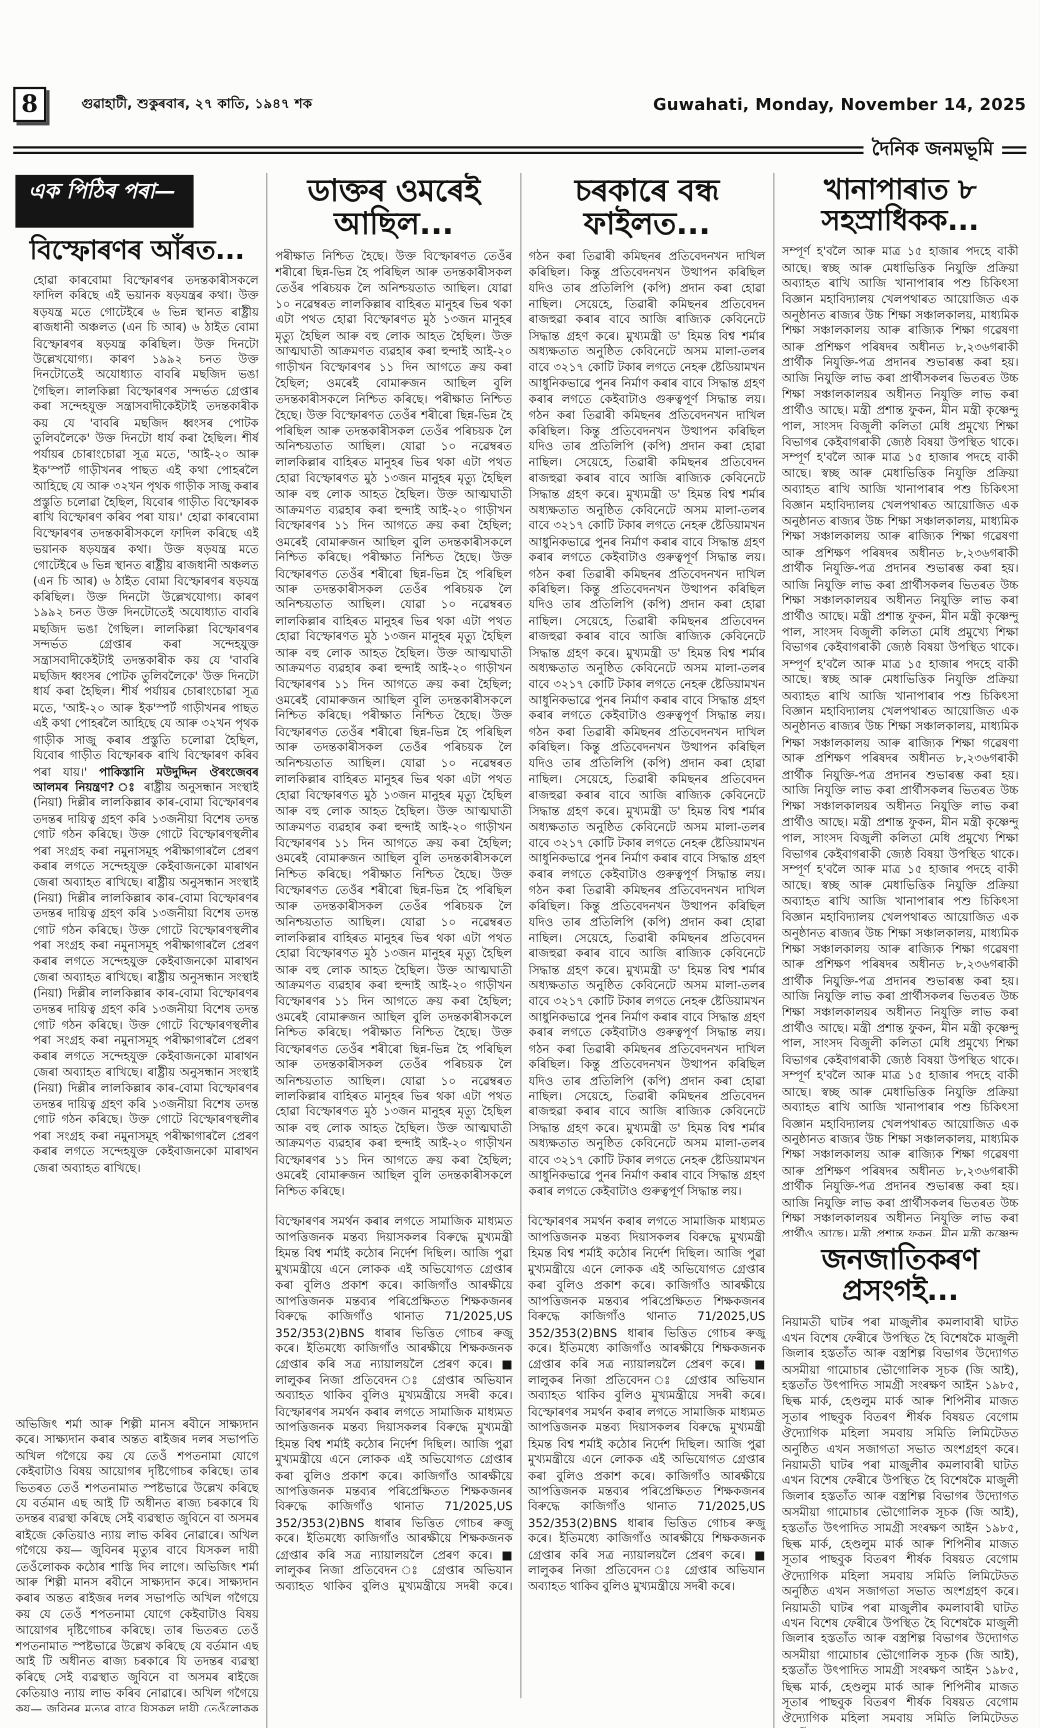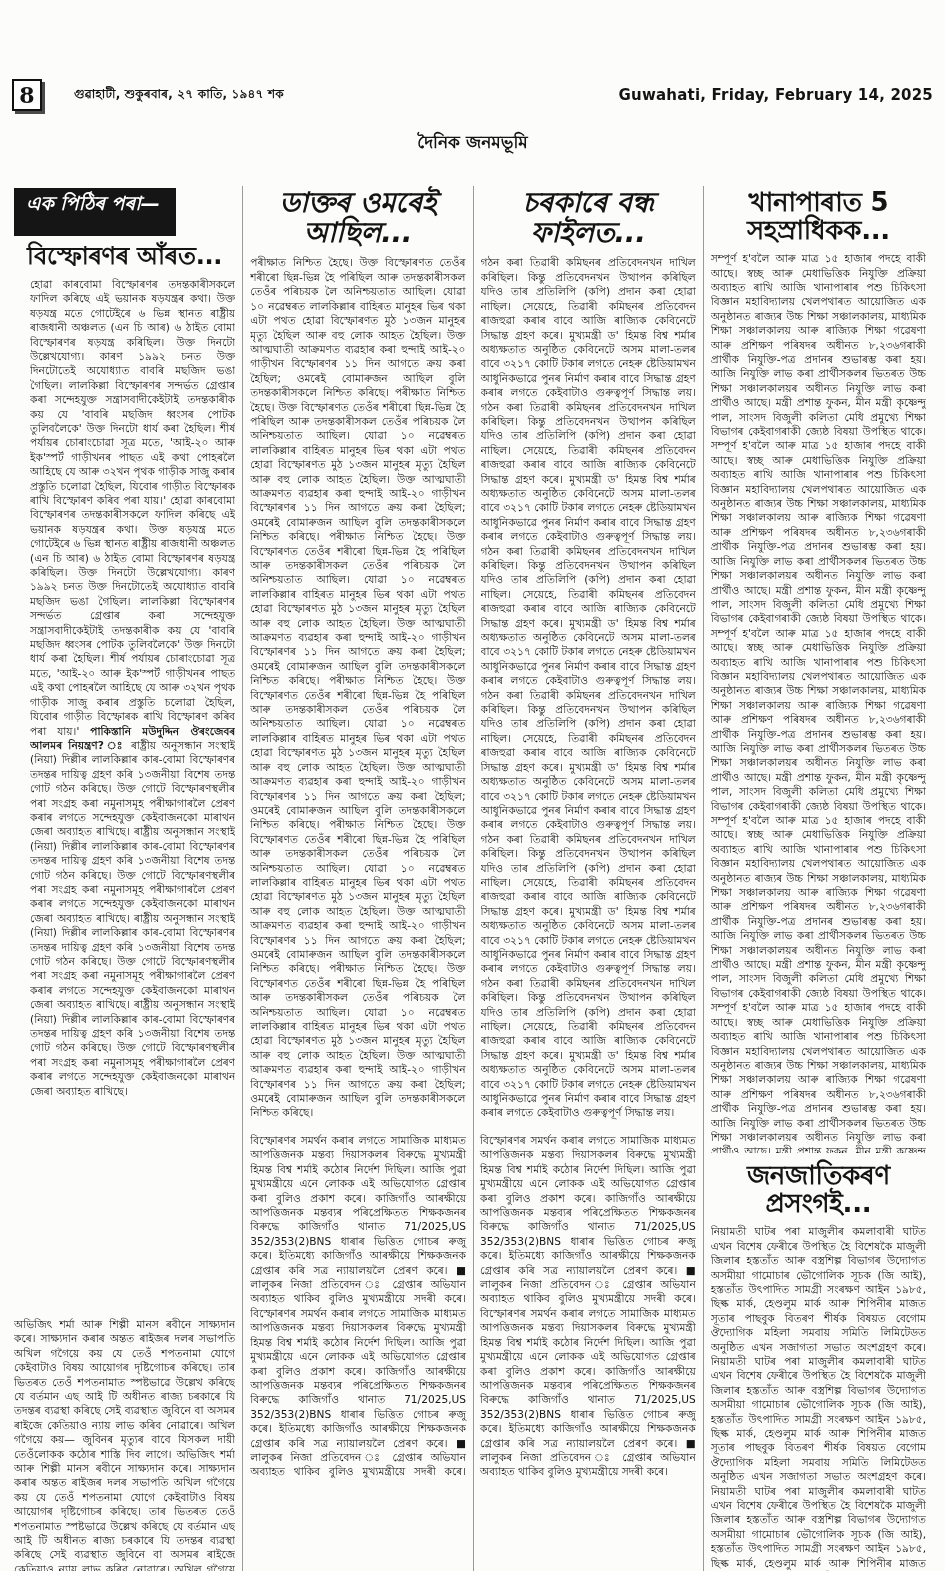--- a/index.html
+++ b/index.html
@@ -29,21 +29,20 @@
     box-shadow:3px 3px 0 #4a4a4a;
     font-family:"DejaVu Serif","Liberation Serif",serif;
     font-size:22px; font-weight:700;
     background:#fff;
   }
   .assamese-date { margin-left:32px; font-size:12px; font-weight:700; letter-spacing:.2px; }
   .english-date { margin-left:auto; font-size:15px; font-weight:700; letter-spacing:.2px; }
   .masthead-rule-row {
     display:flex; align-items:center;
     margin-top:10px;
-    flex-direction:column;
   }
   .rule-line { flex:1 1 auto; height:7px; border-top:2px solid #111; border-bottom:2px solid #111; }
   .rule-line.short { flex:0 0 22px; }
   .masthead-title {
     padding:0 8px;
     font-size:17px; font-weight:700;
     white-space:nowrap;
   }
   
   .content {
@@ -71,21 +70,21 @@
     padding:6px 16px 23px 12px;
     margin:2px 0 6px 0;
   }
   .headline {
     font-weight:700; text-align:center;
     line-height:1.08;
     letter-spacing:-.3px;
     margin:2px 0 7px 0;
   }
   .h-xl { font-size:24px; }
-  .h-lg { font-size:28px;font-style:italic; }
+  .h-lg { font-size:28px; }
   .h-md { font-size:26px; }
   .article-body {
     font-size:10.6px; line-height:14.4px;
     text-align:justify;
     overflow:hidden;
     word-break:break-word;
     color:#161616;
   }
   .inline-subhead { font-weight:700; }
   .body-blast   { height:1032px;margin-left:16px; }
@@ -102,21 +101,21 @@
   .mt-sep { margin-top:8px; }
 </style>
 </head>
 <body>
 
 <div class="page">
 
   <div class="folio-row">
     <span class="page-number-box">8</span>
     <span class="assamese-date">গুৱাহাটী, শুকুৰবাৰ, ২৭ কাতি, ১৯৪৭ শক</span>
-    <span class="english-date">Guwahati, Friday, February 14, 2025</span>
+    <span class="english-date">Guwahati, Monday, November 14, 2025</span>
   </div>
 
   <div class="masthead-rule-row">
     <span class="rule-line"></span>
     <span class="masthead-title">দৈনিক জনমভূমি</span>
     <span class="rule-line short"></span>
   </div>
 
   <div class="content">
 
@@ -150,21 +149,21 @@
     </div>
 
     <div class="cell span23 v-rule">
       <article>
         <div class="article-body body-arrest">বিস্ফোৰণৰ সমৰ্থন কৰাৰ লগতে সামাজিক মাধ্যমত আপত্তিজনক মন্তব্য দিয়াসকলৰ বিৰুদ্ধে মুখ্যমন্ত্ৰী হিমন্ত বিশ্ব শৰ্মাই কঠোৰ নিৰ্দেশ দিছিল। আজি পুৱা মুখ্যমন্ত্ৰীয়ে এনে লোকক এই অভিযোগত গ্ৰেপ্তাৰ কৰা বুলিও প্ৰকাশ কৰে। কাজিগাঁও আৰক্ষীয়ে আপত্তিজনক মন্তব্যৰ পৰিপ্ৰেক্ষিতত শিক্ষকজনৰ বিৰুদ্ধে কাজিগাঁও থানাত 71/2025,US 352/353(2)BNS ধাৰাৰ ভিত্তিত গোচৰ ৰুজু কৰে। ইতিমধ্যে কাজিগাঁও আৰক্ষীয়ে শিক্ষকজনক গ্ৰেপ্তাৰ কৰি সত্ৰ ন্যায়ালয়লৈ প্ৰেৰণ কৰে। ■ লালুকৰ নিজা প্ৰতিবেদন ঃ গ্ৰেপ্তাৰ অভিযান অব্যাহত থাকিব বুলিও মুখ্যমন্ত্ৰীয়ে সদৰী কৰে। বিস্ফোৰণৰ সমৰ্থন কৰাৰ লগতে সামাজিক মাধ্যমত আপত্তিজনক মন্তব্য দিয়াসকলৰ বিৰুদ্ধে মুখ্যমন্ত্ৰী হিমন্ত বিশ্ব শৰ্মাই কঠোৰ নিৰ্দেশ দিছিল। আজি পুৱা মুখ্যমন্ত্ৰীয়ে এনে লোকক এই অভিযোগত গ্ৰেপ্তাৰ কৰা বুলিও প্ৰকাশ কৰে। কাজিগাঁও আৰক্ষীয়ে আপত্তিজনক মন্তব্যৰ পৰিপ্ৰেক্ষিতত শিক্ষকজনৰ বিৰুদ্ধে কাজিগাঁও থানাত 71/2025,US 352/353(2)BNS ধাৰাৰ ভিত্তিত গোচৰ ৰুজু কৰে। ইতিমধ্যে কাজিগাঁও আৰক্ষীয়ে শিক্ষকজনক গ্ৰেপ্তাৰ কৰি সত্ৰ ন্যায়ালয়লৈ প্ৰেৰণ কৰে। ■ লালুকৰ নিজা প্ৰতিবেদন ঃ গ্ৰেপ্তাৰ অভিযান অব্যাহত থাকিব বুলিও মুখ্যমন্ত্ৰীয়ে সদৰী কৰে। বিস্ফোৰণৰ সমৰ্থন কৰাৰ লগতে সামাজিক মাধ্যমত আপত্তিজনক মন্তব্য দিয়াসকলৰ বিৰুদ্ধে মুখ্যমন্ত্ৰী হিমন্ত বিশ্ব শৰ্মাই কঠোৰ নিৰ্দেশ দিছিল। আজি পুৱা মুখ্যমন্ত্ৰীয়ে এনে লোকক এই অভিযোগত গ্ৰেপ্তাৰ কৰা বুলিও প্ৰকাশ কৰে। কাজিগাঁও আৰক্ষীয়ে আপত্তিজনক মন্তব্যৰ পৰিপ্ৰেক্ষিতত শিক্ষকজনৰ বিৰুদ্ধে কাজিগাঁও থানাত 71/2025,US 352/353(2)BNS ধাৰাৰ ভিত্তিত গোচৰ ৰুজু কৰে। ইতিমধ্যে কাজিগাঁও আৰক্ষীয়ে শিক্ষকজনক গ্ৰেপ্তাৰ কৰি সত্ৰ ন্যায়ালয়লৈ প্ৰেৰণ কৰে। ■ লালুকৰ নিজা প্ৰতিবেদন ঃ গ্ৰেপ্তাৰ অভিযান অব্যাহত থাকিব বুলিও মুখ্যমন্ত্ৰীয়ে সদৰী কৰে। বিস্ফোৰণৰ সমৰ্থন কৰাৰ লগতে সামাজিক মাধ্যমত আপত্তিজনক মন্তব্য দিয়াসকলৰ বিৰুদ্ধে মুখ্যমন্ত্ৰী হিমন্ত বিশ্ব শৰ্মাই কঠোৰ নিৰ্দেশ দিছিল। আজি পুৱা মুখ্যমন্ত্ৰীয়ে এনে লোকক এই অভিযোগত গ্ৰেপ্তাৰ কৰা বুলিও প্ৰকাশ কৰে। কাজিগাঁও আৰক্ষীয়ে আপত্তিজনক মন্তব্যৰ পৰিপ্ৰেক্ষিতত শিক্ষকজনৰ বিৰুদ্ধে কাজিগাঁও থানাত 71/2025,US 352/353(2)BNS ধাৰাৰ ভিত্তিত গোচৰ ৰুজু কৰে। ইতিমধ্যে কাজিগাঁও আৰক্ষীয়ে শিক্ষকজনক গ্ৰেপ্তাৰ কৰি সত্ৰ ন্যায়ালয়লৈ প্ৰেৰণ কৰে। ■ লালুকৰ নিজা প্ৰতিবেদন ঃ গ্ৰেপ্তাৰ অভিযান অব্যাহত থাকিব বুলিও মুখ্যমন্ত্ৰীয়ে সদৰী কৰে।</div>
       </article>
     </div>
 
     <div class="cell col4 v-rule">
       <article>
-        <h1 class="headline h-md">খানাপাৰাত 5 সহস্ৰাধিকক...</h1>
+        <h1 class="headline h-md">খানাপাৰাত ৮ সহস্ৰাধিকক...</h1>
         <div class="article-body body-khana">সম্পূৰ্ণ হ'বলৈ আৰু মাত্ৰ ১৫ হাজাৰ পদহে বাকী আছে। স্বচ্ছ আৰু মেধাভিত্তিক নিযুক্তি প্ৰক্ৰিয়া অব্যাহত ৰাখি আজি খানাপাৰাৰ পশু চিকিৎসা বিজ্ঞান মহাবিদ্যালয় খেলপথাৰত আয়োজিত এক অনুষ্ঠানত ৰাজ্যৰ উচ্চ শিক্ষা সঞ্চালকালয়, মাধ্যমিক শিক্ষা সঞ্চালকালয় আৰু ৰাজ্যিক শিক্ষা গৱেষণা আৰু প্ৰশিক্ষণ পৰিষদৰ অধীনত ৮,২৩৬গৰাকী প্ৰাৰ্থীক নিযুক্তি-পত্ৰ প্ৰদানৰ শুভাৰম্ভ কৰা হয়। আজি নিযুক্তি লাভ কৰা প্ৰাৰ্থীসকলৰ ভিতৰত উচ্চ শিক্ষা সঞ্চালকালয়ৰ অধীনত নিযুক্তি লাভ কৰা প্ৰাৰ্থীও আছে। মন্ত্ৰী প্ৰশান্ত ফুকন, মীন মন্ত্ৰী কৃষ্ণেন্দু পাল, সাংসদ বিজুলী কলিতা মেধি প্ৰমুখ্যে শিক্ষা বিভাগৰ কেইবাগৰাকী জ্যেষ্ঠ বিষয়া উপস্থিত থাকে। সম্পূৰ্ণ হ'বলৈ আৰু মাত্ৰ ১৫ হাজাৰ পদহে বাকী আছে। স্বচ্ছ আৰু মেধাভিত্তিক নিযুক্তি প্ৰক্ৰিয়া অব্যাহত ৰাখি আজি খানাপাৰাৰ পশু চিকিৎসা বিজ্ঞান মহাবিদ্যালয় খেলপথাৰত আয়োজিত এক অনুষ্ঠানত ৰাজ্যৰ উচ্চ শিক্ষা সঞ্চালকালয়, মাধ্যমিক শিক্ষা সঞ্চালকালয় আৰু ৰাজ্যিক শিক্ষা গৱেষণা আৰু প্ৰশিক্ষণ পৰিষদৰ অধীনত ৮,২৩৬গৰাকী প্ৰাৰ্থীক নিযুক্তি-পত্ৰ প্ৰদানৰ শুভাৰম্ভ কৰা হয়। আজি নিযুক্তি লাভ কৰা প্ৰাৰ্থীসকলৰ ভিতৰত উচ্চ শিক্ষা সঞ্চালকালয়ৰ অধীনত নিযুক্তি লাভ কৰা প্ৰাৰ্থীও আছে। মন্ত্ৰী প্ৰশান্ত ফুকন, মীন মন্ত্ৰী কৃষ্ণেন্দু পাল, সাংসদ বিজুলী কলিতা মেধি প্ৰমুখ্যে শিক্ষা বিভাগৰ কেইবাগৰাকী জ্যেষ্ঠ বিষয়া উপস্থিত থাকে। সম্পূৰ্ণ হ'বলৈ আৰু মাত্ৰ ১৫ হাজাৰ পদহে বাকী আছে। স্বচ্ছ আৰু মেধাভিত্তিক নিযুক্তি প্ৰক্ৰিয়া অব্যাহত ৰাখি আজি খানাপাৰাৰ পশু চিকিৎসা বিজ্ঞান মহাবিদ্যালয় খেলপথাৰত আয়োজিত এক অনুষ্ঠানত ৰাজ্যৰ উচ্চ শিক্ষা সঞ্চালকালয়, মাধ্যমিক শিক্ষা সঞ্চালকালয় আৰু ৰাজ্যিক শিক্ষা গৱেষণা আৰু প্ৰশিক্ষণ পৰিষদৰ অধীনত ৮,২৩৬গৰাকী প্ৰাৰ্থীক নিযুক্তি-পত্ৰ প্ৰদানৰ শুভাৰম্ভ কৰা হয়। আজি নিযুক্তি লাভ কৰা প্ৰাৰ্থীসকলৰ ভিতৰত উচ্চ শিক্ষা সঞ্চালকালয়ৰ অধীনত নিযুক্তি লাভ কৰা প্ৰাৰ্থীও আছে। মন্ত্ৰী প্ৰশান্ত ফুকন, মীন মন্ত্ৰী কৃষ্ণেন্দু পাল, সাংসদ বিজুলী কলিতা মেধি প্ৰমুখ্যে শিক্ষা বিভাগৰ কেইবাগৰাকী জ্যেষ্ঠ বিষয়া উপস্থিত থাকে। সম্পূৰ্ণ হ'বলৈ আৰু মাত্ৰ ১৫ হাজাৰ পদহে বাকী আছে। স্বচ্ছ আৰু মেধাভিত্তিক নিযুক্তি প্ৰক্ৰিয়া অব্যাহত ৰাখি আজি খানাপাৰাৰ পশু চিকিৎসা বিজ্ঞান মহাবিদ্যালয় খেলপথাৰত আয়োজিত এক অনুষ্ঠানত ৰাজ্যৰ উচ্চ শিক্ষা সঞ্চালকালয়, মাধ্যমিক শিক্ষা সঞ্চালকালয় আৰু ৰাজ্যিক শিক্ষা গৱেষণা আৰু প্ৰশিক্ষণ পৰিষদৰ অধীনত ৮,২৩৬গৰাকী প্ৰাৰ্থীক নিযুক্তি-পত্ৰ প্ৰদানৰ শুভাৰম্ভ কৰা হয়। আজি নিযুক্তি লাভ কৰা প্ৰাৰ্থীসকলৰ ভিতৰত উচ্চ শিক্ষা সঞ্চালকালয়ৰ অধীনত নিযুক্তি লাভ কৰা প্ৰাৰ্থীও আছে। মন্ত্ৰী প্ৰশান্ত ফুকন, মীন মন্ত্ৰী কৃষ্ণেন্দু পাল, সাংসদ বিজুলী কলিতা মেধি প্ৰমুখ্যে শিক্ষা বিভাগৰ কেইবাগৰাকী জ্যেষ্ঠ বিষয়া উপস্থিত থাকে। সম্পূৰ্ণ হ'বলৈ আৰু মাত্ৰ ১৫ হাজাৰ পদহে বাকী আছে। স্বচ্ছ আৰু মেধাভিত্তিক নিযুক্তি প্ৰক্ৰিয়া অব্যাহত ৰাখি আজি খানাপাৰাৰ পশু চিকিৎসা বিজ্ঞান মহাবিদ্যালয় খেলপথাৰত আয়োজিত এক অনুষ্ঠানত ৰাজ্যৰ উচ্চ শিক্ষা সঞ্চালকালয়, মাধ্যমিক শিক্ষা সঞ্চালকালয় আৰু ৰাজ্যিক শিক্ষা গৱেষণা আৰু প্ৰশিক্ষণ পৰিষদৰ অধীনত ৮,২৩৬গৰাকী প্ৰাৰ্থীক নিযুক্তি-পত্ৰ প্ৰদানৰ শুভাৰম্ভ কৰা হয়। আজি নিযুক্তি লাভ কৰা প্ৰাৰ্থীসকলৰ ভিতৰত উচ্চ শিক্ষা সঞ্চালকালয়ৰ অধীনত নিযুক্তি লাভ কৰা প্ৰাৰ্থীও আছে। মন্ত্ৰী প্ৰশান্ত ফুকন, মীন মন্ত্ৰী কৃষ্ণেন্দু পাল, সাংসদ বিজুলী কলিতা মেধি প্ৰমুখ্যে শিক্ষা বিভাগৰ কেইবাগৰাকী জ্যেষ্ঠ বিষয়া উপস্থিত থাকে।</div>
       </article>
       <article class="mt-sep">
         <h1 class="headline h-md">জনজাতিকৰণ প্ৰসংগই...</h1>
         <div class="article-body body-tribal">নিয়ামতী ঘাটৰ পৰা মাজুলীৰ কমলাবাৰী ঘাটত এখন বিশেষ ফেৰীৰে উপস্থিত হৈ বিশেষকৈ মাজুলী জিলাৰ হস্ততাঁত আৰু বস্ত্ৰশিল্প বিভাগৰ উদ্যোগত অসমীয়া গামোচাৰ ভৌগোলিক সূচক (জি আই), হস্ততাঁত উৎপাদিত সামগ্ৰী সংৰক্ষণ আইন ১৯৮৫, ছিল্ক মাৰ্ক, হেণ্ডলুম মাৰ্ক আৰু শিপিনীৰ মাজত সূতাৰ পাছবুক বিতৰণ শীৰ্ষক বিষয়ত বেগোম ঔদ্যোগিক মহিলা সমবায় সমিতি লিমিটেডত অনুষ্ঠিত এখন সজাগতা সভাত অংশগ্ৰহণ কৰে। নিয়ামতী ঘাটৰ পৰা মাজুলীৰ কমলাবাৰী ঘাটত এখন বিশেষ ফেৰীৰে উপস্থিত হৈ বিশেষকৈ মাজুলী জিলাৰ হস্ততাঁত আৰু বস্ত্ৰশিল্প বিভাগৰ উদ্যোগত অসমীয়া গামোচাৰ ভৌগোলিক সূচক (জি আই), হস্ততাঁত উৎপাদিত সামগ্ৰী সংৰক্ষণ আইন ১৯৮৫, ছিল্ক মাৰ্ক, হেণ্ডলুম মাৰ্ক আৰু শিপিনীৰ মাজত সূতাৰ পাছবুক বিতৰণ শীৰ্ষক বিষয়ত বেগোম ঔদ্যোগিক মহিলা সমবায় সমিতি লিমিটেডত অনুষ্ঠিত এখন সজাগতা সভাত অংশগ্ৰহণ কৰে। নিয়ামতী ঘাটৰ পৰা মাজুলীৰ কমলাবাৰী ঘাটত এখন বিশেষ ফেৰীৰে উপস্থিত হৈ বিশেষকৈ মাজুলী জিলাৰ হস্ততাঁত আৰু বস্ত্ৰশিল্প বিভাগৰ উদ্যোগত অসমীয়া গামোচাৰ ভৌগোলিক সূচক (জি আই), হস্ততাঁত উৎপাদিত সামগ্ৰী সংৰক্ষণ আইন ১৯৮৫, ছিল্ক মাৰ্ক, হেণ্ডলুম মাৰ্ক আৰু শিপিনীৰ মাজত সূতাৰ পাছবুক বিতৰণ শীৰ্ষক বিষয়ত বেগোম ঔদ্যোগিক মহিলা সমবায় সমিতি লিমিটেডত অনুষ্ঠিত এখন সজাগতা সভাত অংশগ্ৰহণ কৰে।</div>
       </article>
     </div>
 
   </div>
 </div>

